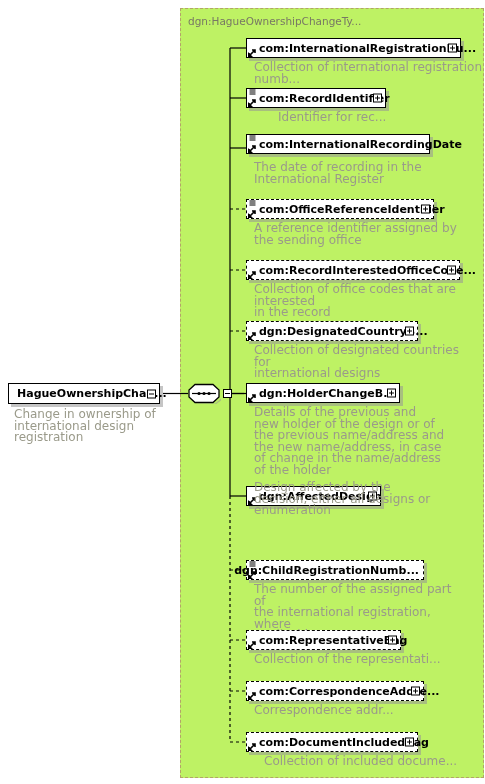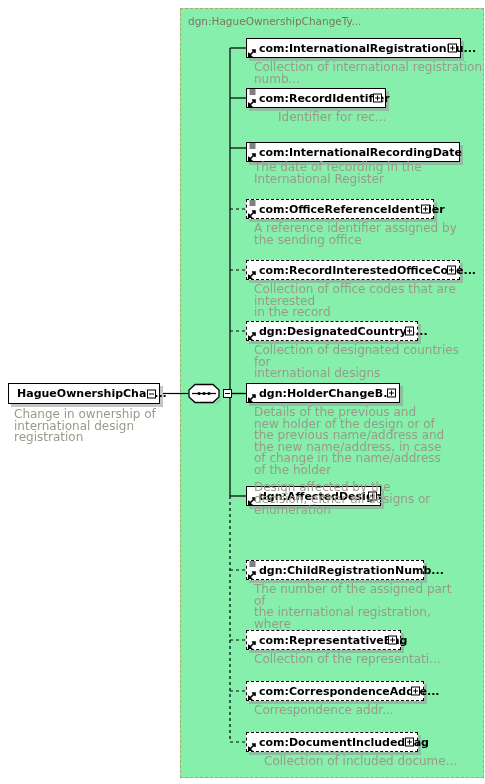--- a/index.html
+++ b/index.html
@@ -20,21 +20,21 @@
     width: 485px;
     height: 784px;
   }
   
   .type-container {
     position: absolute;
     left: 180px;
     top: 8px;
     width: 304px;
     height: 770px;
-    background: #86efac;
+    background: #bef264;
     border: 1px dashed #b3a369;
     box-sizing: border-box;
   }
   .type-container-title {
     position: absolute;
     left: 7px;
     top: 6px;
     font-size: 10.5px;
     color: #787864;
     white-space: nowrap;
@@ -238,21 +238,21 @@
           <line x1="0.5" x2="6.5" y1="5" y2="5" stroke="#000" stroke-width="1"></line>
         </svg>
         <svg class="arrow-mark" viewBox="0 0 9 9">
           <path d="M1 8 L7 2 M4 2 L7 2 L7 5 M1 8 L1 5" stroke="#000" stroke-width="1.6" fill="none"></path>
           <polygon points="0,9 0,4 5,9" fill="#000"></polygon>
         </svg>
         <span class="label">com:RecordIdentifier</span>
         <span class="expander plus"></span>
       </div>
       <div class="annot" style="left: 254px; top: 112px; width: 200px; margin-left: 24px;">Identifier for rec...</div>
-      <div class="node" style="left: 246px; top: 142px; width: 214px;">
+      <div class="node" style="left: 246px; top: 134px; width: 184px;">
         <svg class="seq-mark" viewBox="0 0 7 7">
           <line x1="0.5" x2="6.5" y1="1" y2="1" stroke="#000" stroke-width="1"></line>
           <line x1="0.5" x2="6.5" y1="3" y2="3" stroke="#000" stroke-width="1"></line>
           <line x1="0.5" x2="6.5" y1="5" y2="5" stroke="#000" stroke-width="1"></line>
         </svg>
         <svg class="arrow-mark" viewBox="0 0 9 9">
           <path d="M1 8 L7 2 M4 2 L7 2 L7 5 M1 8 L1 5" stroke="#000" stroke-width="1.6" fill="none"></path>
           <polygon points="0,9 0,4 5,9" fill="#000"></polygon>
         </svg>
         <span class="label">com:InternationalRecordingDate</span>
@@ -312,21 +312,21 @@
         <svg class="arrow-mark" viewBox="0 0 9 9">
           <path d="M1 8 L7 2 M4 2 L7 2 L7 5 M1 8 L1 5" stroke="#000" stroke-width="1.6" fill="none"></path>
           <polygon points="0,9 0,4 5,9" fill="#000"></polygon>
         </svg>
         <span class="label">dgn:AffectedDesign</span>
         <span class="expander plus"></span>
       </div>
       <div class="annot" style="left: 254px; top: 482px; width: 200px;">Design affected by the
 decision, either all designs or
 enumeration</div>
-      <div class="node optional" style="left: 246px; top: 560px; width: 178px;">
+      <div class="node optional" style="left: 246px; top: 560px; width: 178px; justify-content: flex-end;">
         <svg class="seq-mark" viewBox="0 0 7 7">
           <line x1="0.5" x2="6.5" y1="1" y2="1" stroke="#000" stroke-width="1"></line>
           <line x1="0.5" x2="6.5" y1="3" y2="3" stroke="#000" stroke-width="1"></line>
           <line x1="0.5" x2="6.5" y1="5" y2="5" stroke="#000" stroke-width="1"></line>
         </svg>
         <svg class="arrow-mark" viewBox="0 0 9 9">
           <path d="M1 8 L7 2 M4 2 L7 2 L7 5 M1 8 L1 5" stroke="#000" stroke-width="1.6" fill="none"></path>
           <polygon points="0,9 0,4 5,9" fill="#000"></polygon>
         </svg>
         <span class="label">dgn:ChildRegistrationNumb...</span>

